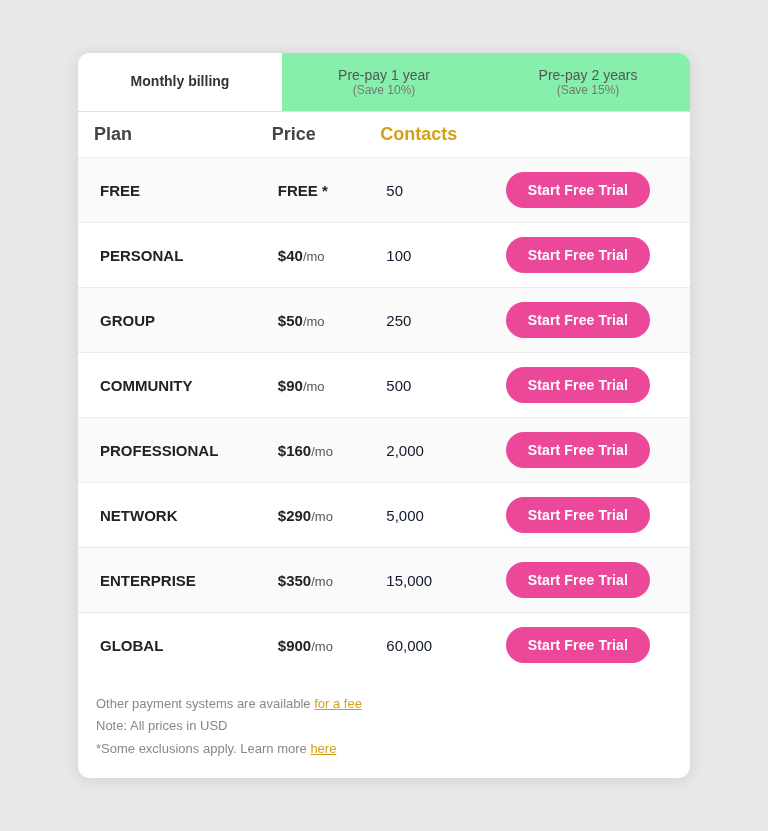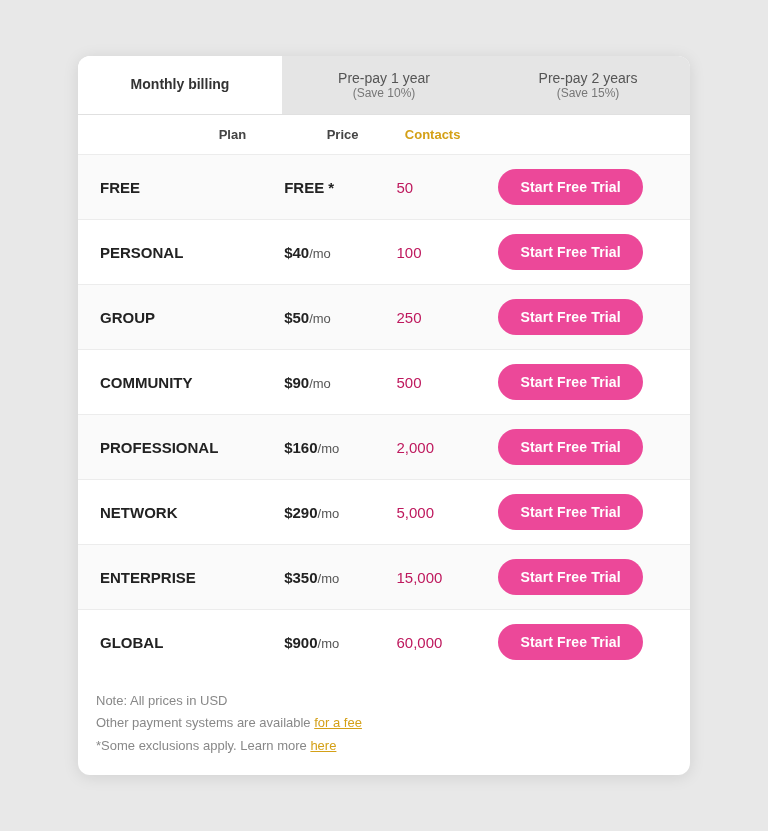--- a/index.html
+++ b/index.html
@@ -33,42 +33,42 @@
       border: none;
       background: transparent;
       color: #333;
     }
     .billing-tab.active {
       background: #fff;
       font-weight: 700;
       border-bottom: 2px solid #fff;
     }
     .billing-tab:not(.active) {
-      background: #e5e5e5;
+      background: #86efac;
       color: #555;
     }
     .billing-tab .tab-save {
       font-size: 12px;
       color: #777;
       font-weight: normal;
     }
     .billing-tab.active .tab-main {
       font-weight: 700;
     }
     
     .pricing-table {
       width: 100%;
       border-collapse: collapse;
     }
     .pricing-table thead tr th {
       padding: 12px 16px;
-      font-size: 13px;
+      font-size: 18px;
       font-weight: 600;
       color: #444;
-      text-align: right;
+      text-align: left;
       background: #fff;
     }
     .pricing-table thead tr th.contacts-header {
       color: #d4a017;
       font-weight: 700;
     }
     .pricing-table tbody tr {
       border-top: 1px solid #ececec;
     }
     .pricing-table tbody tr:nth-child(odd) {
@@ -96,21 +96,21 @@
       font-weight: 800;
     }
     .price-cell .price-mo {
       font-weight: 400;
       font-size: 13px;
       color: #555;
       text-align: right;
     }
     .contacts-cell {
       font-size: 15px;
-      color: #be185d;
+      color: #0f172a;
     }
     .btn-trial {
       background: #ec4899;
       color: #fff;
       border: none;
       border-radius: 30px;
       padding: 10px 22px;
       font-size: 14px;
       font-weight: 700;
       cursor: pointer;
@@ -202,21 +202,21 @@
         <tr>
           <td class="plan-name">GLOBAL</td>
           <td class="price-cell"><span class="price-amount">$900</span><span class="price-mo">/mo</span></td>
           <td class="contacts-cell">60,000</td>
           <td><button class="btn-trial">Start Free Trial</button></td>
         </tr>
       </tbody>
   </table>
 
   <div class="footer-notes">
-    <div>Note: All prices in USD</div>
     <div>
       <span>Other payment systems are available </span><a href="#">for a fee</a>
     </div>
+    <div>Note: All prices in USD</div>
     <div>
       <span>*Some exclusions apply. Learn more </span><a href="#">here</a>
     </div>
   </div>
 </div>
 
 </body></html>

